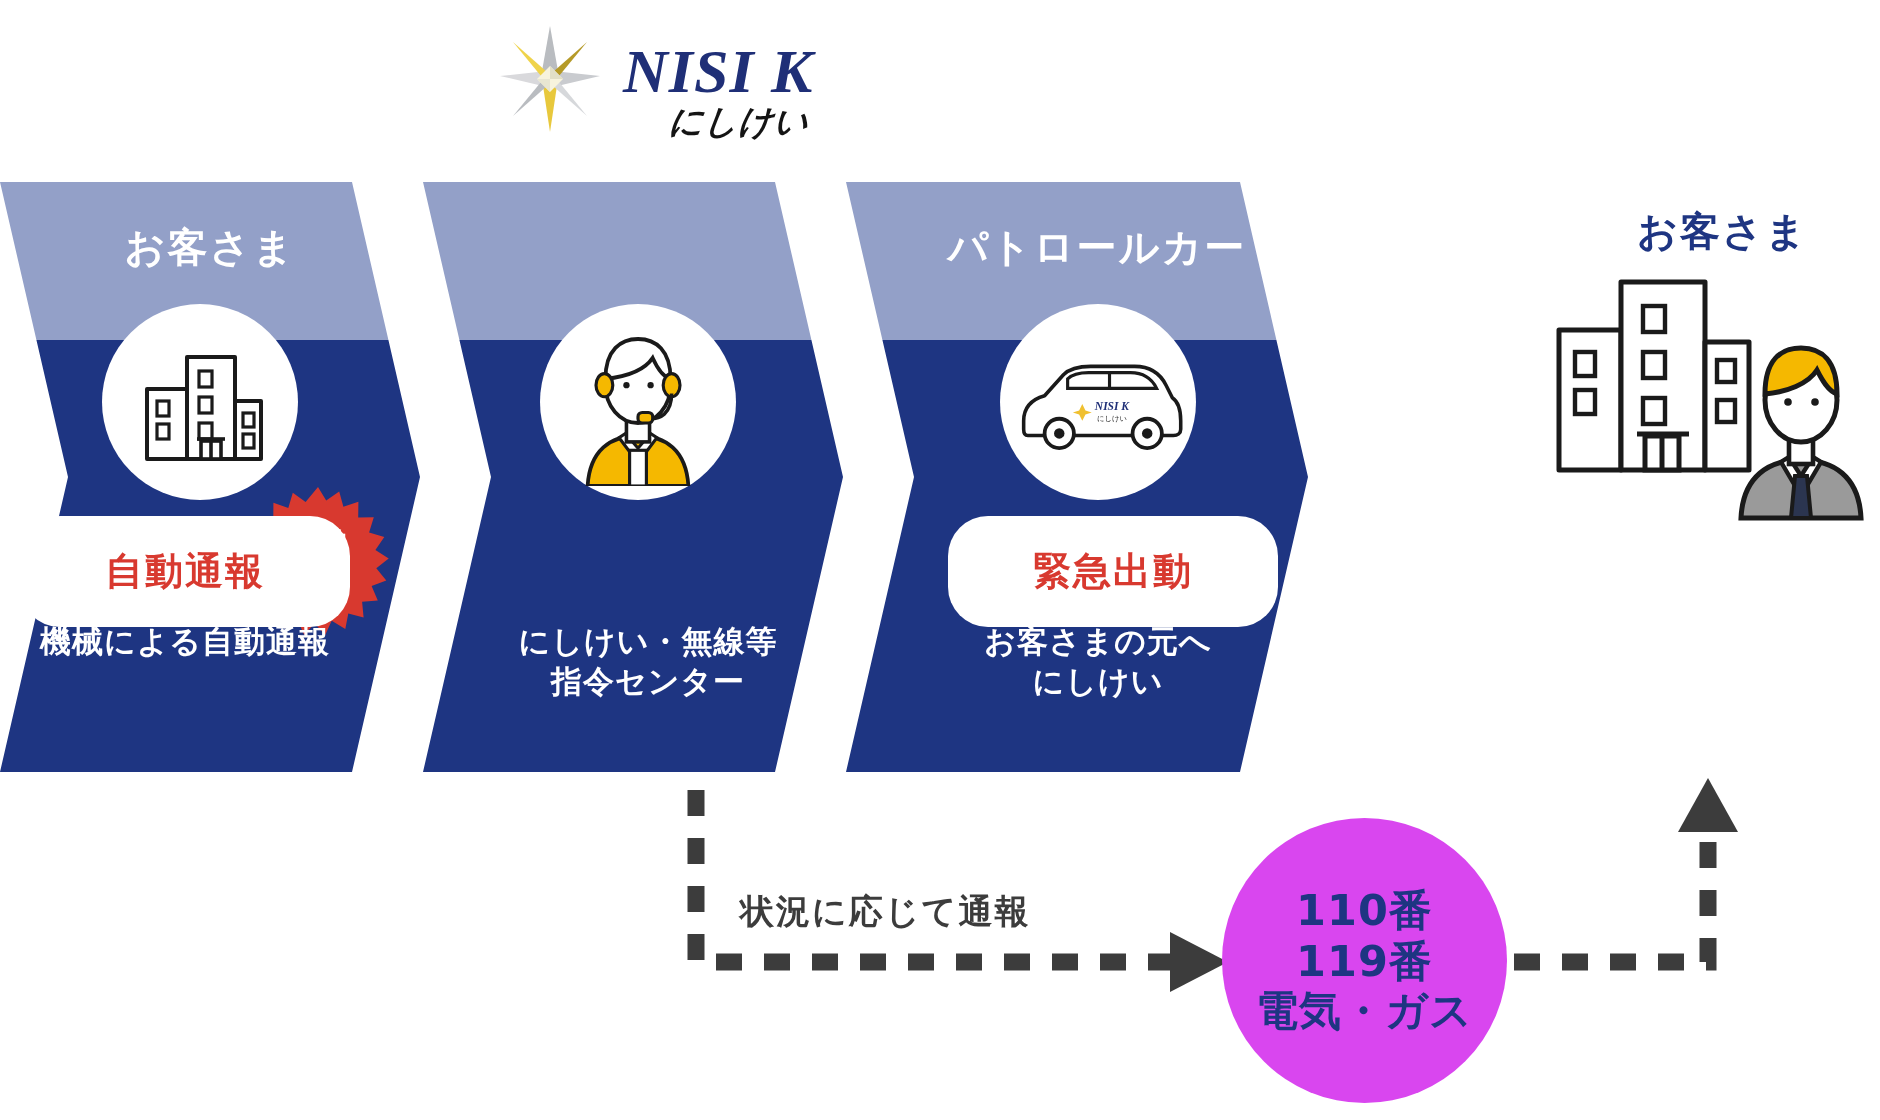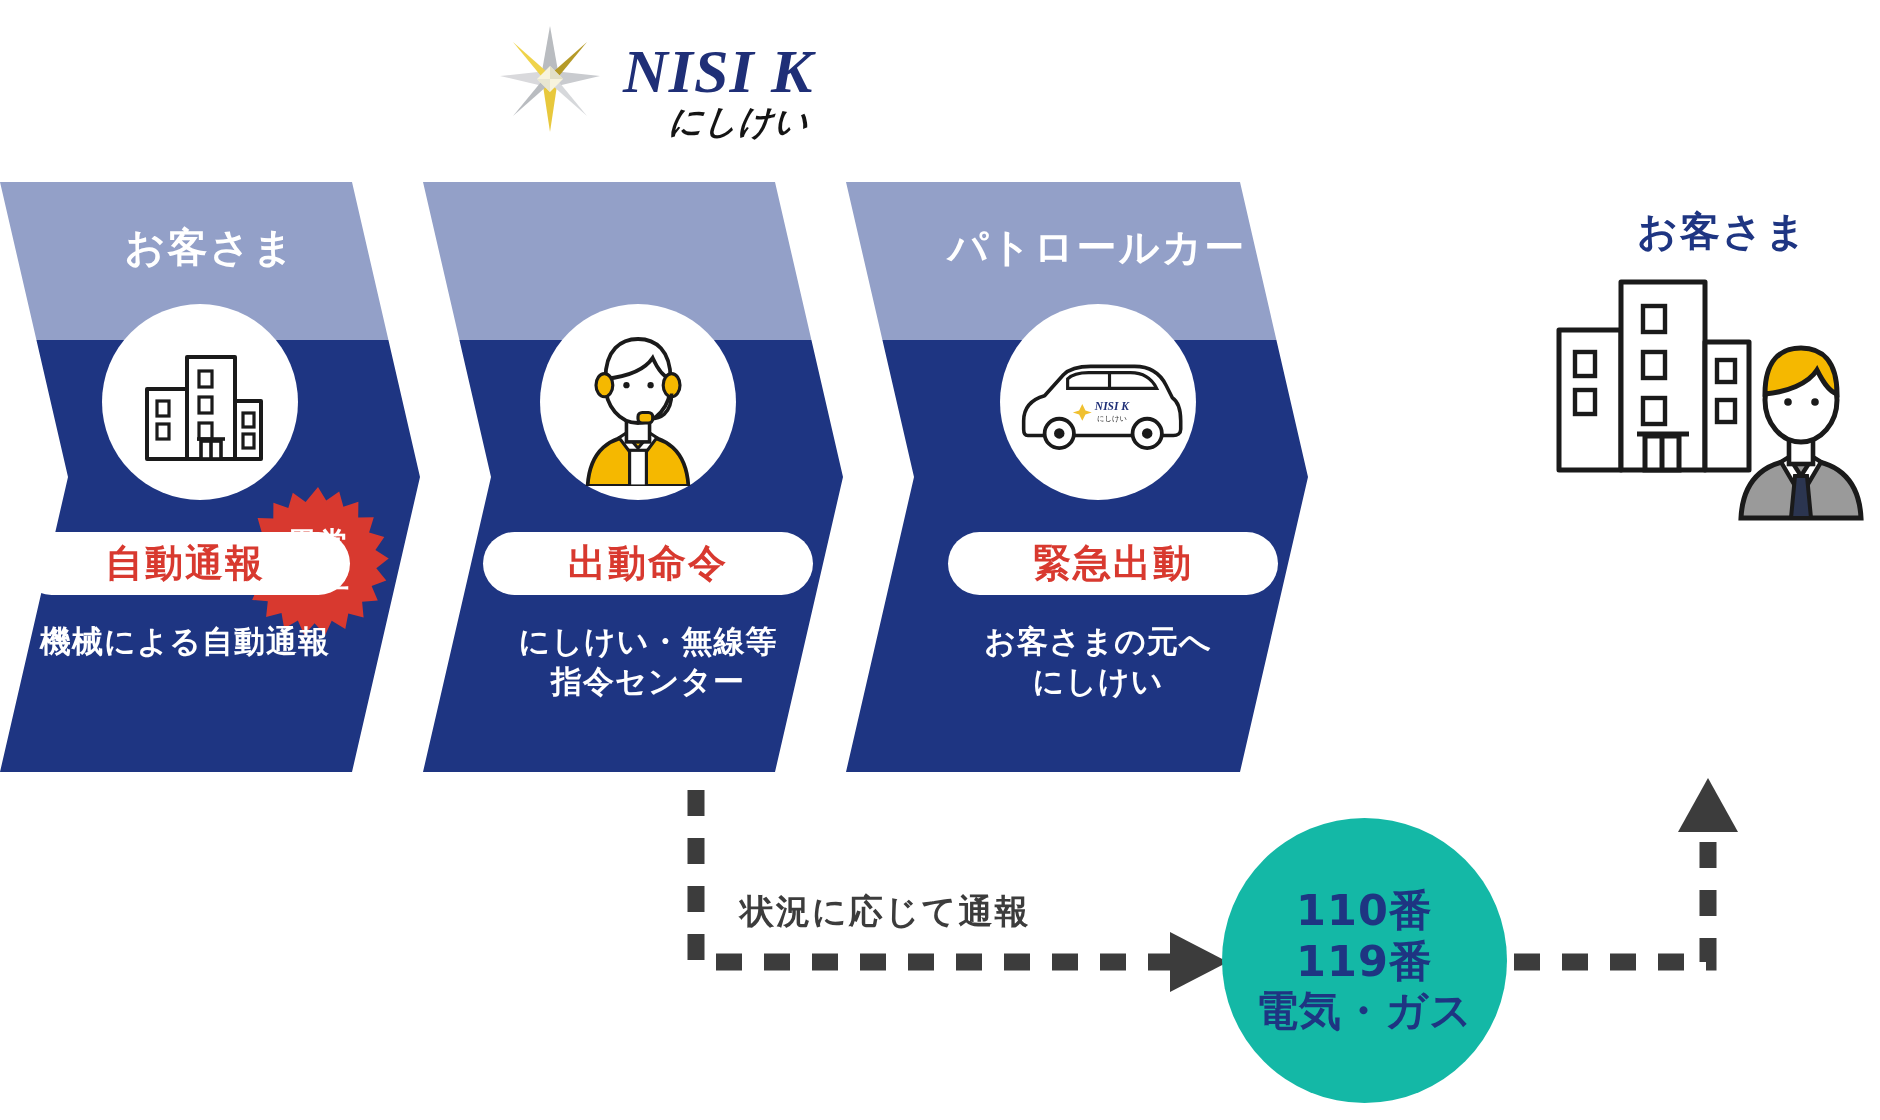--- a/index.html
+++ b/index.html
@@ -52,23 +52,23 @@
     position:absolute;top:38px;width:100%;text-align:center;
     color:#ffffff;font-size:40px;font-weight:bold;letter-spacing:2px;
     font-family:"DejaVu Sans",sans-serif;
   }
   .icon-circle{
     position:absolute;top:122px;left:50%;transform:translateX(-50%);
     width:196px;height:196px;border-radius:50%;background:#ffffff;
     display:flex;align-items:center;justify-content:center;
   }
   .pill{
-    position:absolute;top:350px;left:50%;transform:translateX(-50%);
+    position:absolute;top:334px;left:50%;transform:translateX(-50%);
     background:#ffffff;border-radius:40px;
-    padding:6px 0;width:330px;text-align:center;
+    padding:30px 0;width:330px;text-align:center;
     color:#d8392f;font-size:38px;font-weight:bold;letter-spacing:2px;
     font-family:"DejaVu Sans",sans-serif;
   }
   .cap{
     position:absolute;top:440px;left:50%;transform:translateX(-50%);
     width:380px;text-align:center;color:#ffffff;
     font-size:31px;font-weight:bold;line-height:1.28;letter-spacing:1px;
     font-family:"DejaVu Sans",sans-serif;
   }
 
@@ -93,21 +93,21 @@
 
   
   .dash-label{
     position:absolute;left:740px;top:872px;
     color:#3c3c3c;font-size:34px;font-weight:bold;letter-spacing:2px;
     font-family:"DejaVu Sans",sans-serif;
     margin-top:17px;
   }
   .emerg-circle{
     position:absolute;left:1222px;top:818px;width:285px;height:285px;
-    border-radius:50%;background:#14b8a6;
+    border-radius:50%;background:#d946ef;
     display:flex;flex-direction:column;align-items:center;justify-content:center;
   }
   .emerg-circle div{
     color:#1e3582;font-size:43px;font-weight:bold;line-height:1.18;
     letter-spacing:1px;font-family:"DejaVu Sans",sans-serif;white-space:nowrap;
   }
   .emerg-circle div.small{font-size:42px;}
   svg{display:block;}
 </style>
 </head>
@@ -205,21 +205,20 @@
           <circle cx="92" cy="64" r="3" fill="#1a1a1a"></circle>
 
           <ellipse cx="48" cy="64" rx="8" ry="11" fill="#f5b800" stroke="#1a1a1a" stroke-width="3"></ellipse>
           <ellipse cx="112" cy="64" rx="8" ry="11" fill="#f5b800" stroke="#1a1a1a" stroke-width="3"></ellipse>
 
           <path d="M112 72 C112 92 100 96 92 96" fill="none" stroke="#1a1a1a" stroke-width="3.4"></path>
           <rect x="80" y="90" width="14" height="10" rx="4" fill="#f5b800" stroke="#1a1a1a" stroke-width="3"></rect>
         </svg>
       </div>
 
-      <div class="pill" style="left:225px;">出動命令</div>
       <div class="cap" style="left:225px;"><span>にしけい・無線等</span><br><span>指令センター</span></div>
     </div>
 
     <div class="chev" id="chev3">
       <div class="top"></div>
       <div class="bot"></div>
     </div>
     <div style="position:absolute;left:846px;top:0;width:462px;height:590px;">
       <div class="chev-title" style="left:40px;width:422px;">パトロールカー</div>
 

